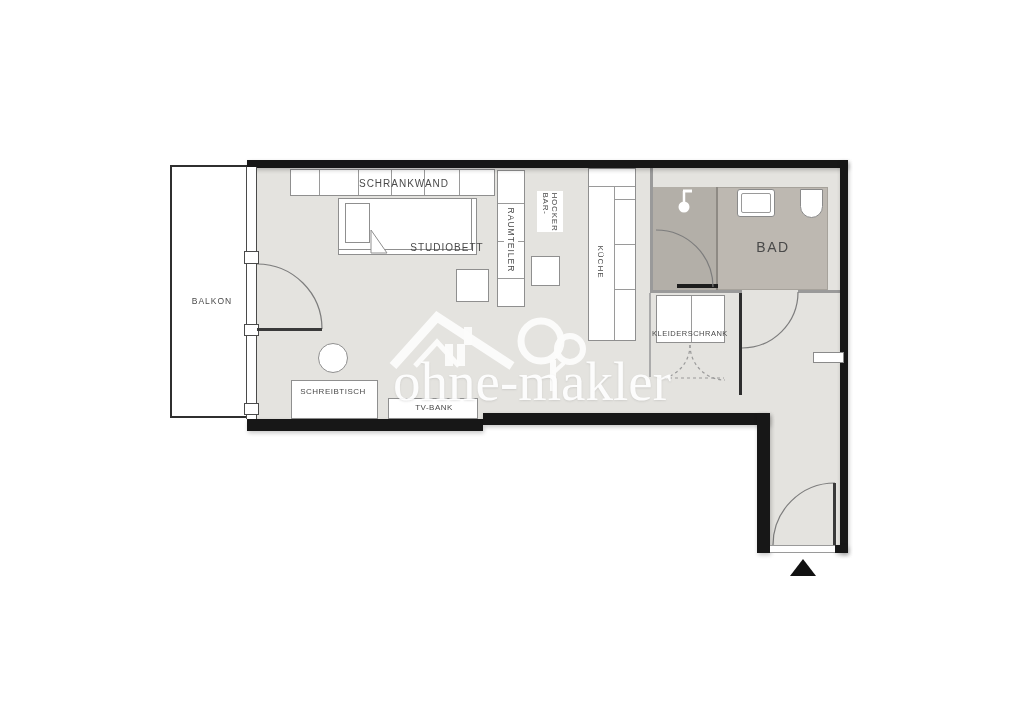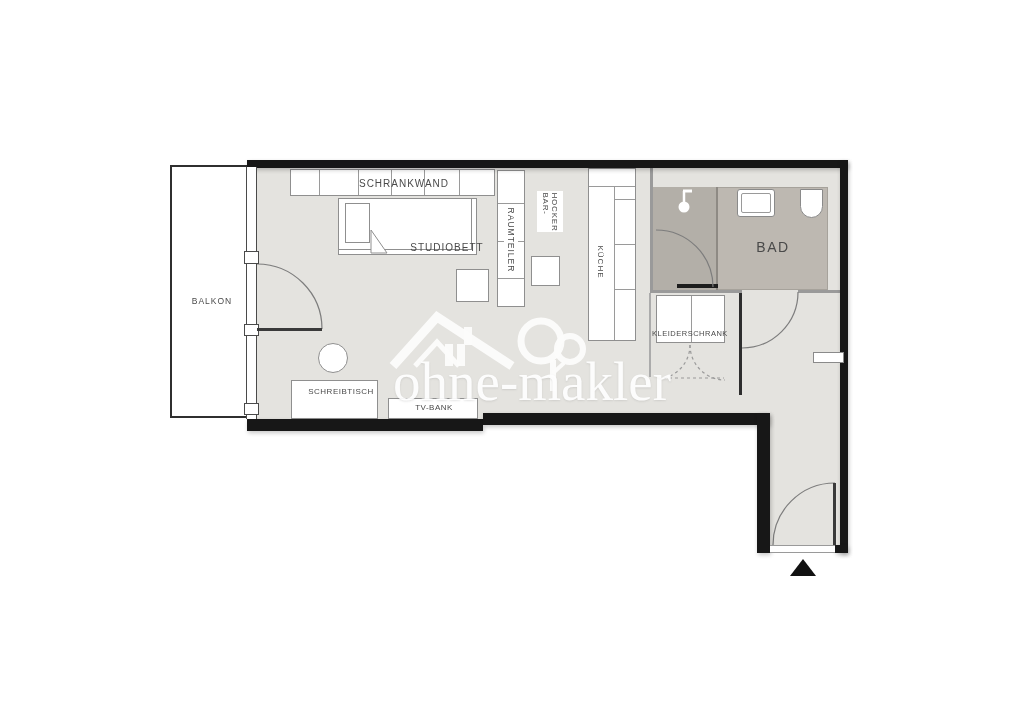--- a/index.html
+++ b/index.html
@@ -150,21 +150,21 @@
   <div class="lbl" style="left:404px;top:183px;">SCHRANKWAND</div>
   <div class="lbl" style="left:435px;top:247px;margin-left:12px;">STUDIOBETT</div>
   <div class="lbl lbl-vert lbl-onwhite" style="left:511px;top:240px;font-size:8.5px;">RAUMTEILER</div>
   <div class="lbl vert2" style="left:550px;top:212px;font-size:8px;letter-spacing:0.8px;">
     <span>BAR-</span>
       <span>HOCKER</span>
   </div>
   <div class="lbl lbl-vert lbl-onwhite" style="left:600px;top:262px;font-size:8px;">KÜCHE</div>
   <div class="lbl" style="left:773px;top:247px;font-size:14px;letter-spacing:1.5px;">BAD</div>
   <div class="lbl lbl-sm" style="left:690px;top:333px;">KLEIDERSCHRANK</div>
-  <div class="lbl lbl-sm" style="left:333px;top:391px;font-size:8px;margin-left:8px;">SCHREIBTISCH</div>
+  <div class="lbl lbl-sm" style="left:333px;top:391px;font-size:8px;">SCHREIBTISCH</div>
   <div class="lbl lbl-sm" style="left:434px;top:407px;font-size:8px;">TV-BANK</div>
 
   <svg class="overlay" width="1024" height="724" viewBox="0 0 1024 724" style="opacity:0.9;">
     <g stroke="rgba(255,255,255,0.95)" fill="none">
       <polyline points="393,366 437,317 512,366" stroke-width="9"></polyline>
       <polyline points="415,366 437,342 459,366" stroke-width="5"></polyline>
       <line x1="468" y1="327" x2="468" y2="345" stroke-width="8"></line>
       <rect x="445" y="344" width="8" height="22" fill="rgba(255,255,255,0.95)" stroke="none"></rect>
       <rect x="457" y="344" width="8" height="22" fill="rgba(255,255,255,0.95)" stroke="none"></rect>
     </g>

